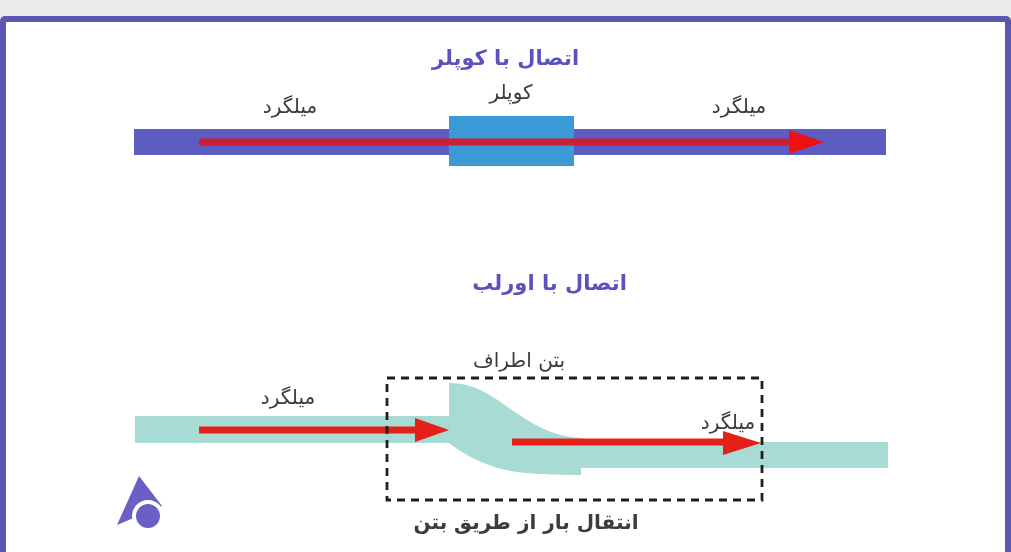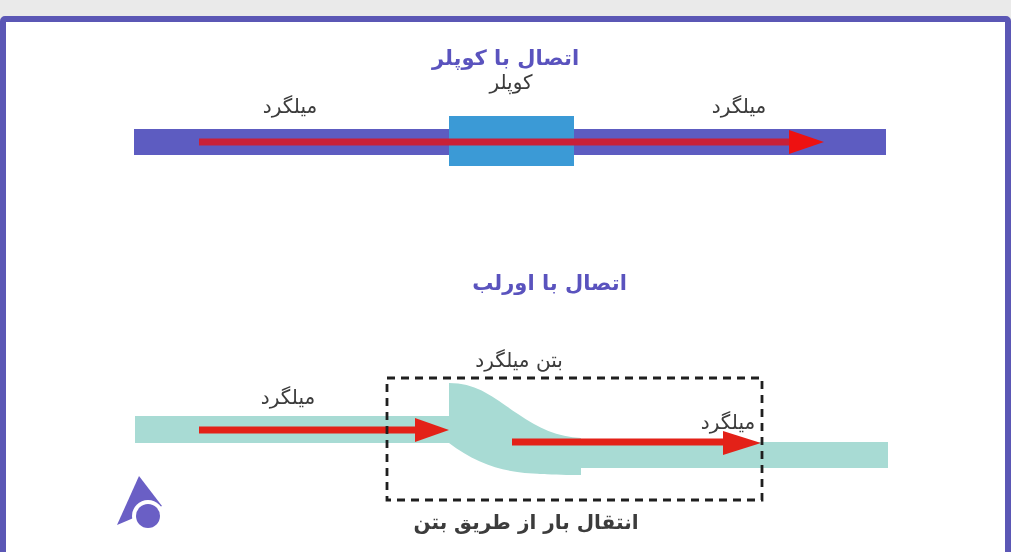--- a/index.html
+++ b/index.html
@@ -14,21 +14,21 @@
     color:#3c3c3c;font-size:20px;line-height:1.2;white-space:nowrap;
     direction:rtl;text-align:center;
   }
   .title{
     position:absolute;left:0;width:100%;text-align:center;
     color:#5a53be;font-weight:bold;font-size:21px;direction:rtl;white-space:nowrap;
   }
   .t1{top:24px;}
   .t2{top:249px;padding-left:44px;}
   .lbl-rebar-top-left{left:284px;top:72px;}
-  .lbl-coupler{left:505px;top:48px;}
+  .lbl-coupler{left:505px;top:58px;}
   .lbl-rebar-top-right{left:733px;top:72px;}
   .lbl-caption-top{left:507px;top:147px;}
   .lbl-rebar-bot-left{left:282px;top:363px;}
   .lbl-concrete{left:513px;top:326px;}
   .lbl-rebar-bot-right{left:722px;top:388px;}
   .lbl-caption-bot{left:520px;top:488px;font-weight:bold;}
 </style>
 </head>
 <body>
 
@@ -61,16 +61,16 @@
     </g>
   </svg>
 
   <div class="title t1">اتصال با کوپلر</div>
   <div class="lbl lbl-rebar-top-left">میلگرد</div>
   <div class="lbl lbl-coupler">کوپلر</div>
   <div class="lbl lbl-rebar-top-right">میلگرد</div>
 
   <div class="title t2">اتصال با اورلب</div>
   <div class="lbl lbl-rebar-bot-left">میلگرد</div>
-  <div class="lbl lbl-concrete">بتن میلگرد</div>
+  <div class="lbl lbl-concrete">بتن اطراف</div>
   <div class="lbl lbl-rebar-bot-right">میلگرد</div>
   <div class="lbl lbl-caption-bot">انتقال بار از طریق بتن</div>
 </div>
 
 </body></html>

